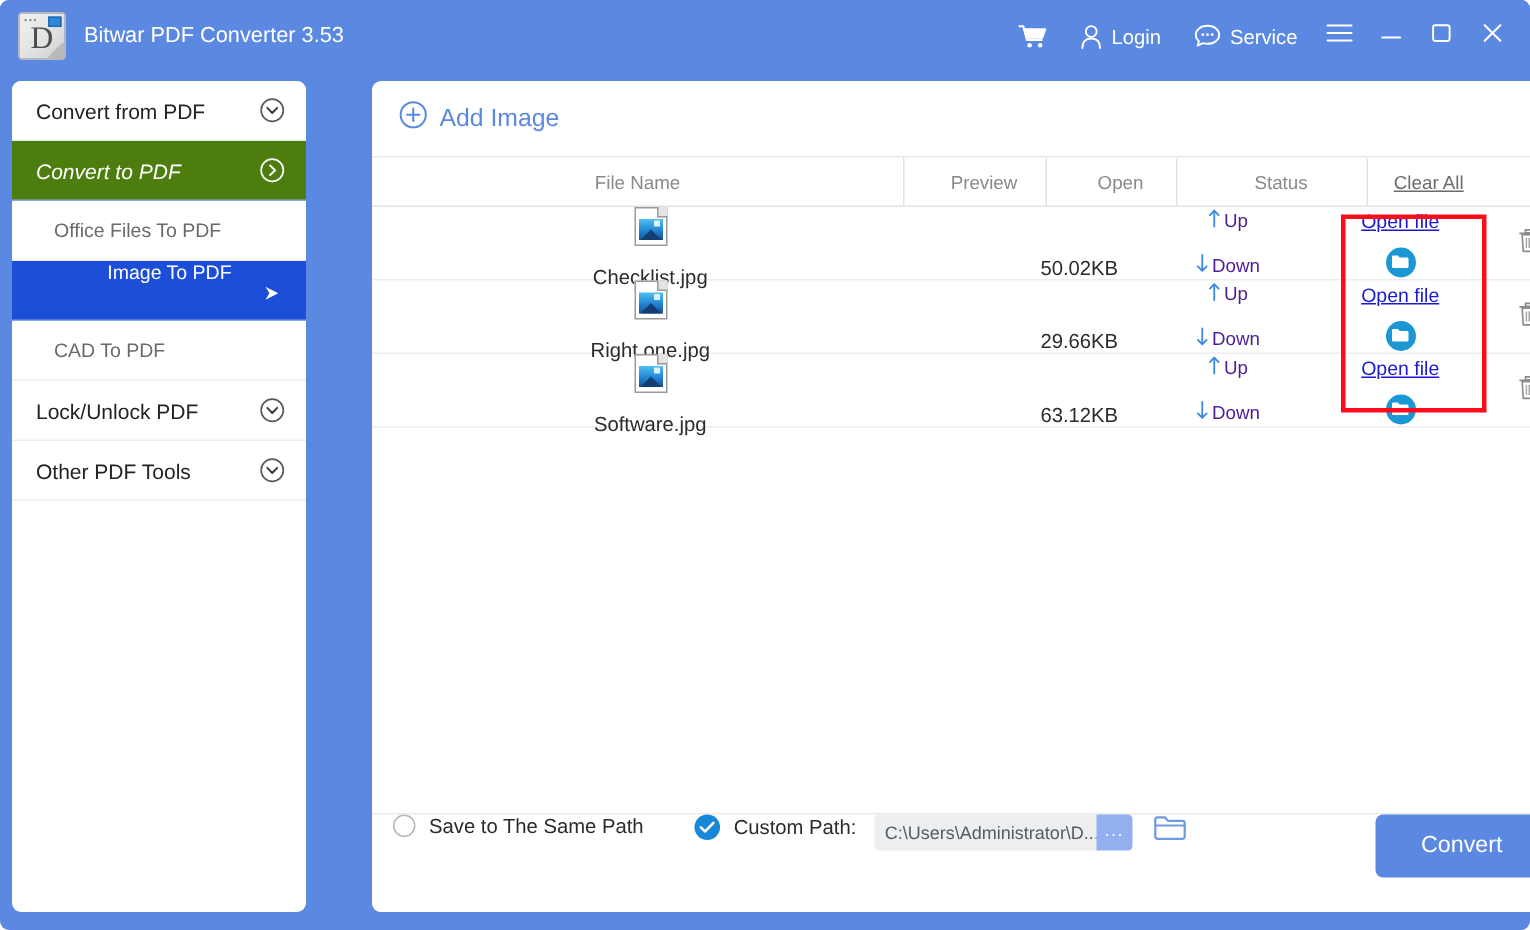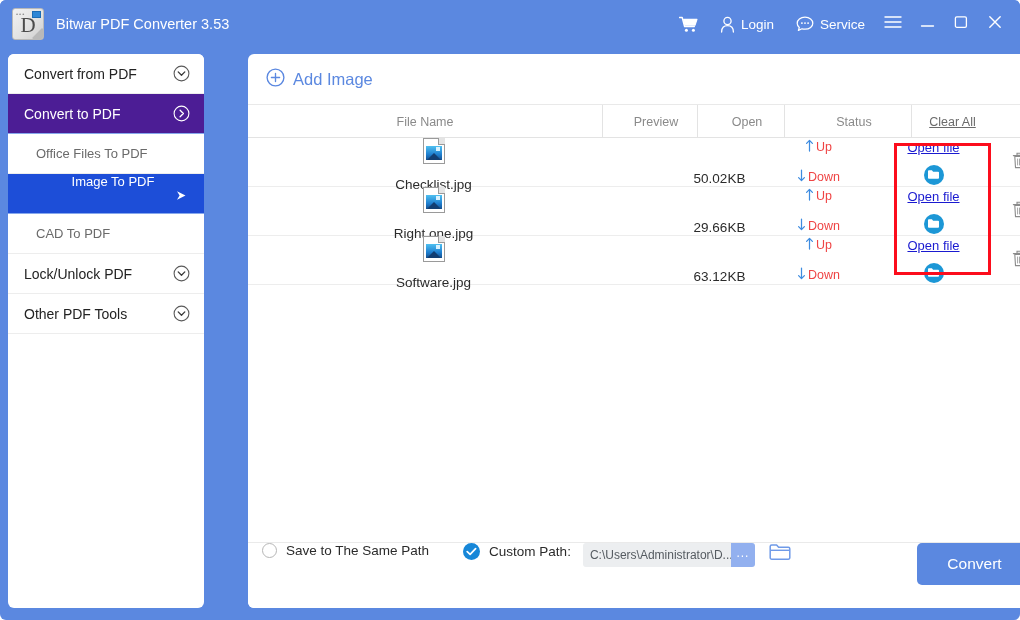--- a/index.html
+++ b/index.html
@@ -89,21 +89,21 @@
     height: 40px;
     display: flex; align-items: center;
     padding: 0 14px 0 16px;
     font-size: 14px; color: #232323;
     border-bottom: 1px solid #ededed;
     background: #ffffff;
     cursor: default;
   }
   .side-item .chev { margin-left: auto; display: flex; align-items: center; }
   .side-item.active {
-    background: #4c1d95; color: #ffffff; border-bottom-color: #86a8ed;
+    background: #4d7c0f; color: #ffffff; border-bottom-color: #86a8ed; font-style: italic;
   }
   .side-sub {
     height: 40px;
     display: flex; align-items: center;
     padding: 0 14px 0 28px;
     font-size: 13px; color: #6a6a6a;
     border-bottom: 1px solid #ededed;
     background: #ffffff;
     cursor: default;
   }
@@ -154,21 +154,21 @@
   }
   .td { display: flex; align-items: center; height: 48px; flex-direction: column; }
   .td-filename { width: 355px; padding-left: 16px; gap: 13px; }
   .td-preview  { width: 83px; }
   .td-size     { width: 75px; justify-content: flex-end; padding-right: 8px; color: #2b2b2b; }
   .td-sort     { width: 115px; justify-content: center; gap: 14px; }
   .td-status   { width: 115px; justify-content: center; gap: 10px; }
   .td-del      { width: 57px; justify-content: center; }
   .sortlink {
     display: flex; align-items: center; gap: 2px;
-    color: #ef4444; font-size: 12.5px; cursor: default;
+    color: #4c1d95; font-size: 12.5px; cursor: default;
   }
   .openfile {
     color: #1a1ad0; font-size: 13px; text-decoration: underline; cursor: default;
   }
   .folder-circle {
     width: 20px; height: 20px; border-radius: 50%;
     background: #1c97d6;
     display: flex; align-items: center; justify-content: center;
     flex: 0 0 auto;
   }

